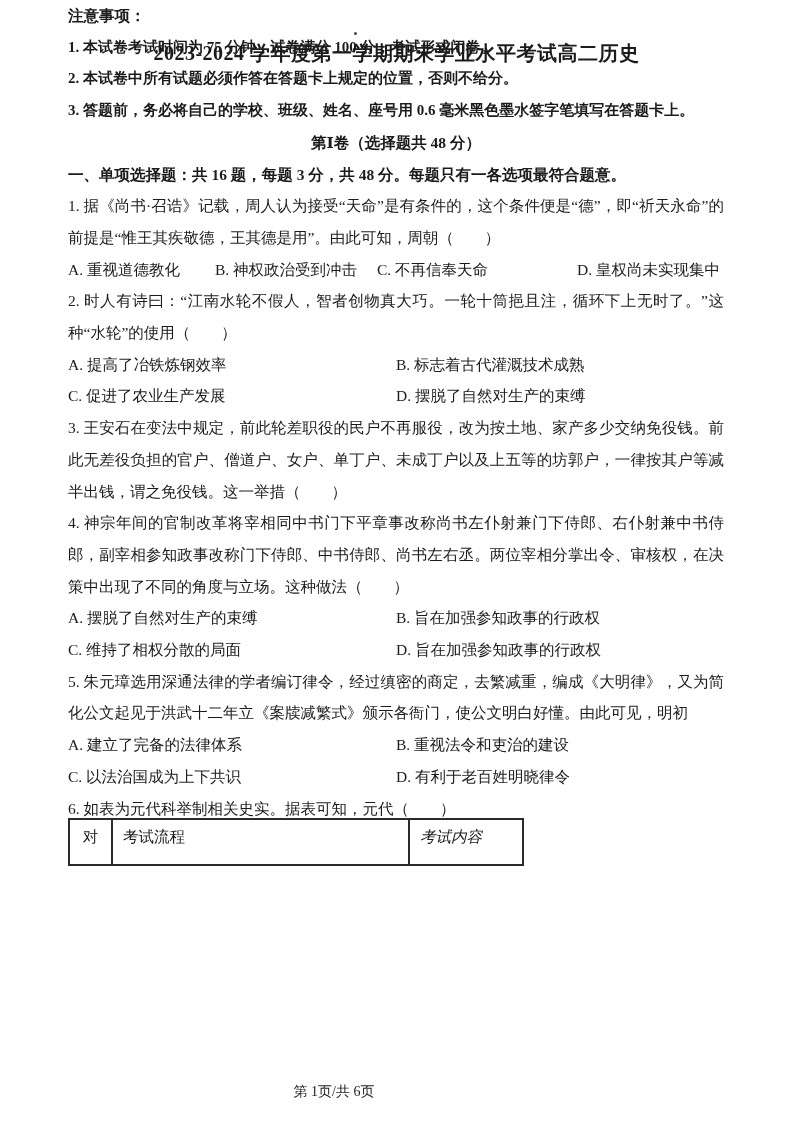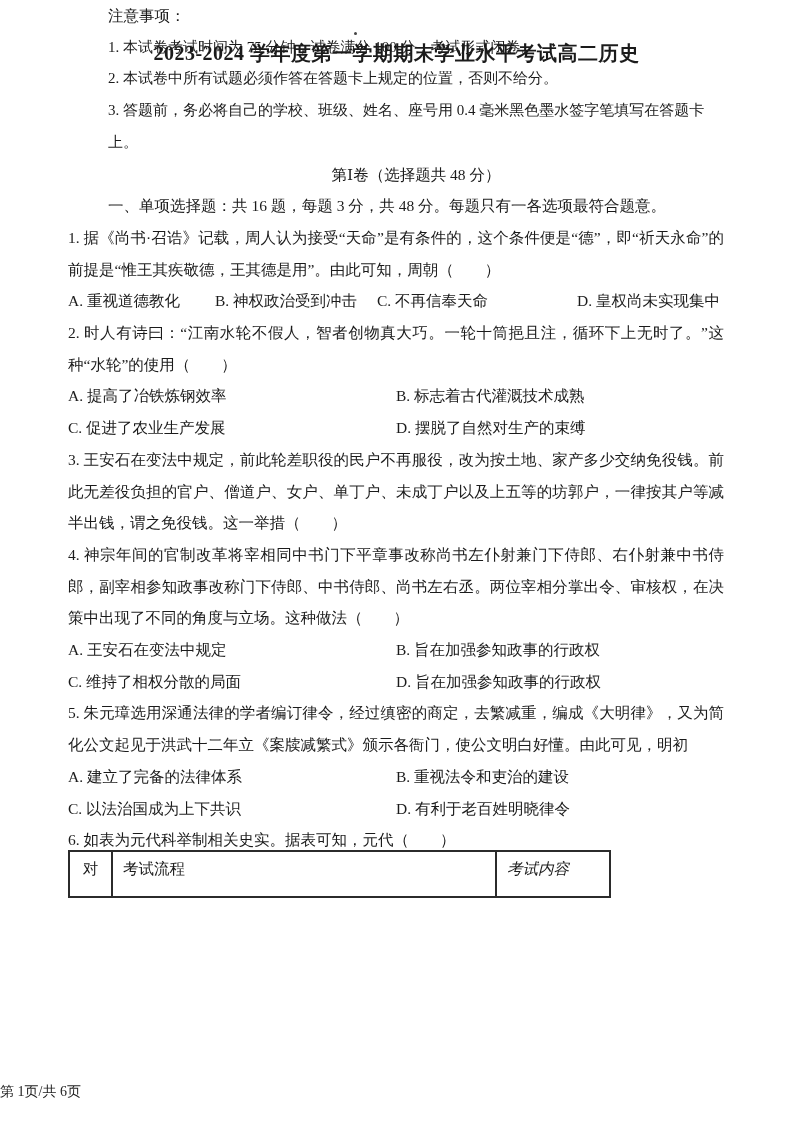--- a/index.html
+++ b/index.html
@@ -25,21 +25,21 @@
     font-size: 20px;
     font-weight: bold;
     line-height: 30px;
     letter-spacing: 0.5px;
   }
   .line {
     margin: 0;
     line-height: 31.7px;
     font-size: 15.5px;
   }
-  .bold { font-weight: normal; margin-left: 40px; }
+  .bold { font-weight: bold; }
   .center { text-align: center; }
   .notice-item { font-size: 15px; }
   .stem { text-align: justify; }
   .opts-row {
     display: grid;
     grid-template-columns: 147px 162px 200px 1fr;
     line-height: 31.7px;
     font-size: 15.5px;
   }
   .opts-2col {
@@ -55,28 +55,28 @@
     margin-top: -6px;
   }
   .q6-table td {
     border: 2px solid #2b2b2b;
     font-size: 15.5px;
     vertical-align: top;
     padding: 7px 8px 0 10px;
     height: 46px;
   }
   .q6-table td.c1 { width: 43px; text-align: center; padding: 7px 0 0 0; }
-  .q6-table td.c2 { width: 384px; }
+  .q6-table td.c2 { width: 297px; }
   .q6-table td.c3 { width: 114px; font-style: italic; }
   .footer {
     position: absolute;
     top: 1083px;
     left: 0;
     width: 668px;
-    text-align: left;
+    text-align: center;
     font-size: 14px;
     color: #222222;
   }
   .speck {
     position: absolute;
     left: 354px;
     top: 32px;
     width: 3px;
     height: 3px;
     background: #444444;
@@ -89,21 +89,21 @@
 <div class="page">
   <div class="speck"></div>
 
   <h1 class="title">2023-2024 学年度第一学期期末学业水平考试高二历史</h1>
 
   <div class="content">
 
     <p class="line bold">注意事项：</p>
     <p class="line bold notice-item">1. 本试卷考试时间为 75 分钟，试卷满分 100 分，考试形式闭卷。</p>
     <p class="line bold notice-item">2. 本试卷中所有试题必须作答在答题卡上规定的位置，否则不给分。</p>
-    <p class="line bold notice-item">3. 答题前，务必将自己的学校、班级、姓名、座号用 0.4 毫米黑色墨水签字笔填写在答题卡上。</p>
+    <p class="line bold notice-item">3. 答题前，务必将自己的学校、班级、姓名、座号用 0.6 毫米黑色墨水签字笔填写在答题卡上。</p>
 
     <p class="line bold center">第Ⅰ卷（选择题共 48 分）</p>
     <p class="line bold">一、单项选择题：共 16 题，每题 3 分，共 48 分。每题只有一各选项最符合题意。</p>
 
     <p class="line stem">1. 据《尚书·召诰》记载，周人认为接受“天命”是有条件的，这个条件便是“德”，即“祈天永命”的前提是“惟王其疾敬德，王其德是用”。由此可知，周朝（　　）</p>
     <div class="opts-row">
       <span>A. 重视道德教化</span>
       <span>B. 神权政治受到冲击</span>
       <span>C. 不再信奉天命</span>
       <span>D. 皇权尚未实现集中</span>
@@ -114,21 +114,21 @@
       <span>A. 提高了冶铁炼钢效率</span>
       <span>B. 标志着古代灌溉技术成熟</span>
       <span>C. 促进了农业生产发展</span>
       <span>D. 摆脱了自然对生产的束缚</span>
     </div>
 
     <p class="line stem">3. 王安石在变法中规定，前此轮差职役的民户不再服役，改为按土地、家产多少交纳免役钱。前此无差役负担的官户、僧道户、女户、单丁户、未成丁户以及上五等的坊郭户，一律按其户等减半出钱，谓之免役钱。这一举措（　　）</p>
 
     <p class="line stem">4. 神宗年间的官制改革将宰相同中书门下平章事改称尚书左仆射兼门下侍郎、右仆射兼中书侍郎，副宰相参知政事改称门下侍郎、中书侍郎、尚书左右丞。两位宰相分掌出令、审核权，在决策中出现了不同的角度与立场。这种做法（　　）</p>
     <div class="opts-2col">
-      <span>A. 王安石在变法中规定</span>
+      <span>A. 摆脱了自然对生产的束缚</span>
       <span>B. 旨在加强参知政事的行政权</span>
       <span>C. 维持了相权分散的局面</span>
       <span>D. 旨在加强参知政事的行政权</span>
     </div>
 
     <p class="line stem">5. 朱元璋选用深通法律的学者编订律令，经过缜密的商定，去繁减重，编成《大明律》，又为简化公文起见于洪武十二年立《案牍减繁式》颁示各衙门，使公文明白好懂。由此可见，明初</p>
     <div class="opts-2col">
       <span>A. 建立了完备的法律体系</span>
       <span>B. 重视法令和吏治的建设</span>
       <span>C. 以法治国成为上下共识</span>

